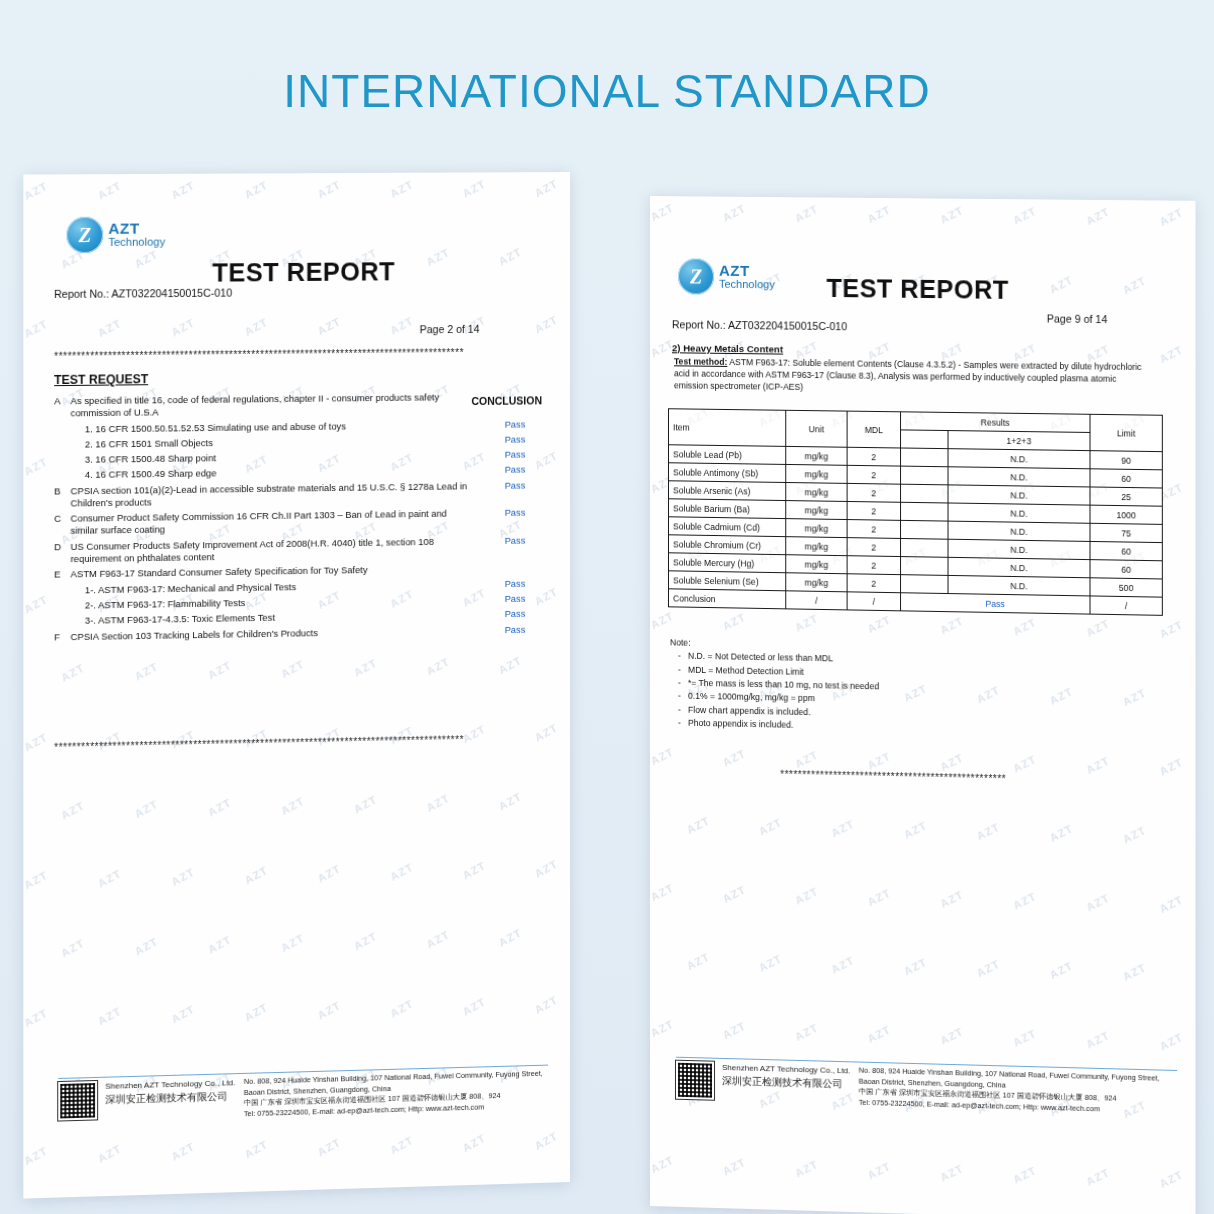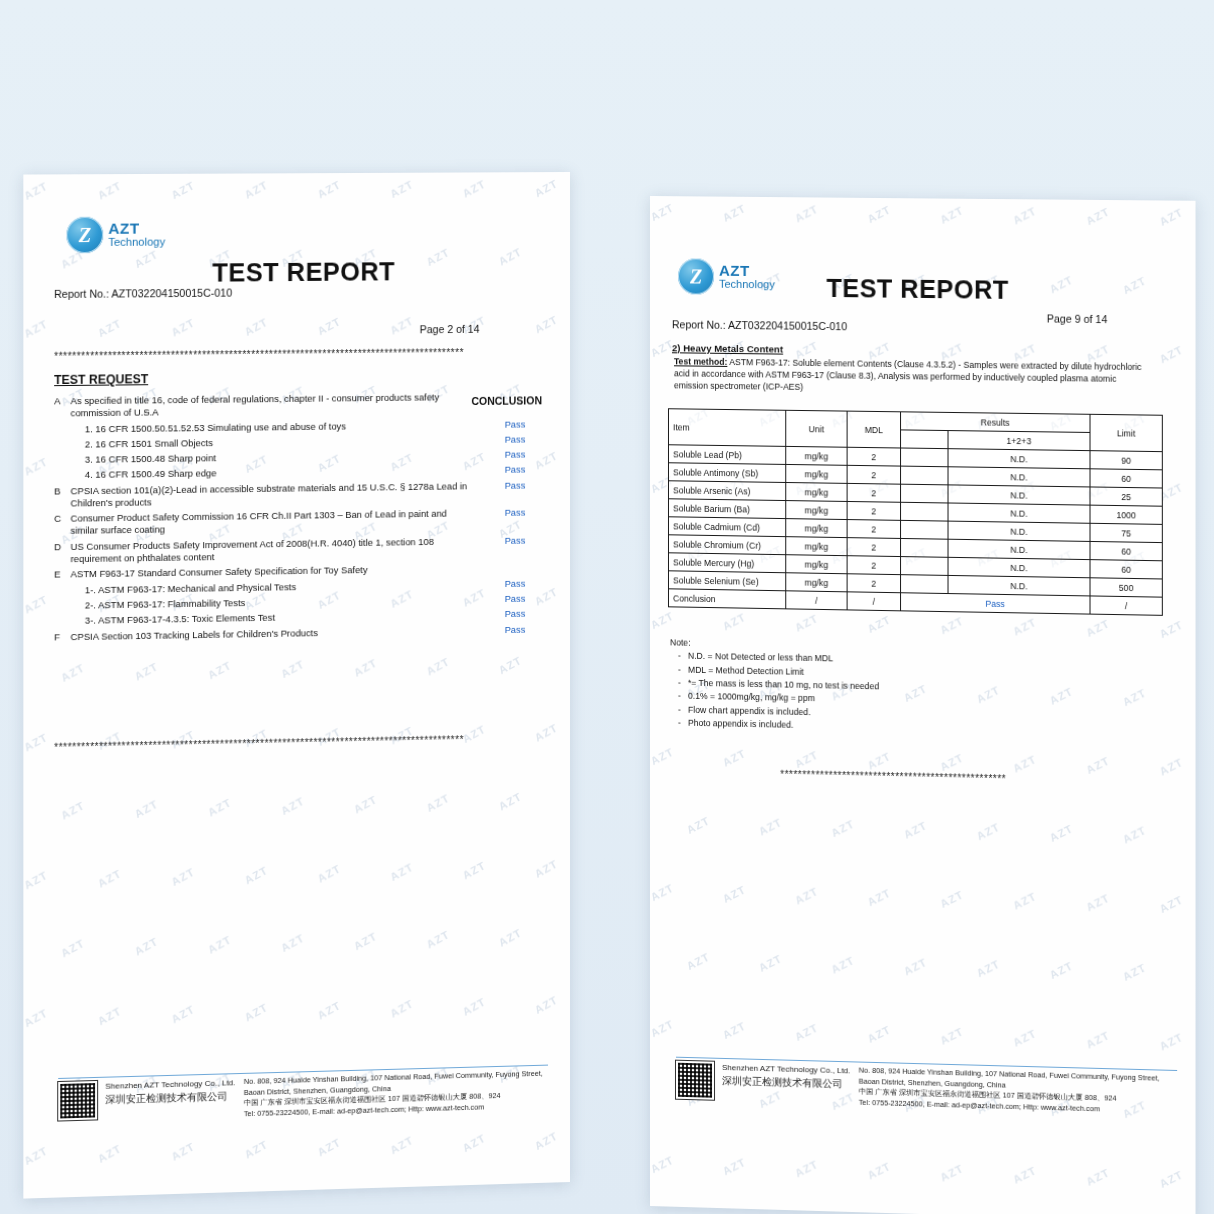--- a/index.html
+++ b/index.html
@@ -267,20 +267,21 @@
     font-size: 7.2px;
     line-height: 1.45;
     color: #222;
   }
 </style>
 </head>
 <body>
 
 <div id="stage">
 
+  <div class="banner">INTERNATIONAL STANDARD</div>
 
   <div class="sheet" id="sheet-left">
     <div class="doc">
       <div class="wm" id="wm-left">
           <span style="left: 0px; top: 10px;">AZT</span>
           <span style="left: 72px; top: 10px;">AZT</span>
           <span style="left: 144px; top: 10px;">AZT</span>
           <span style="left: 216px; top: 10px;">AZT</span>
           <span style="left: 288px; top: 10px;">AZT</span>
           <span style="left: 360px; top: 10px;">AZT</span>

